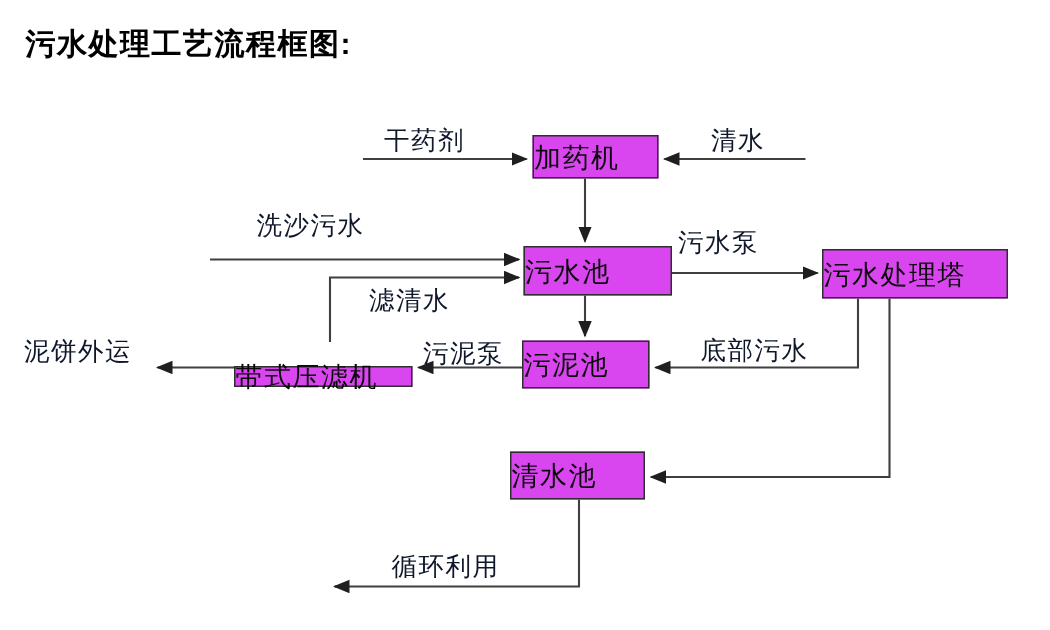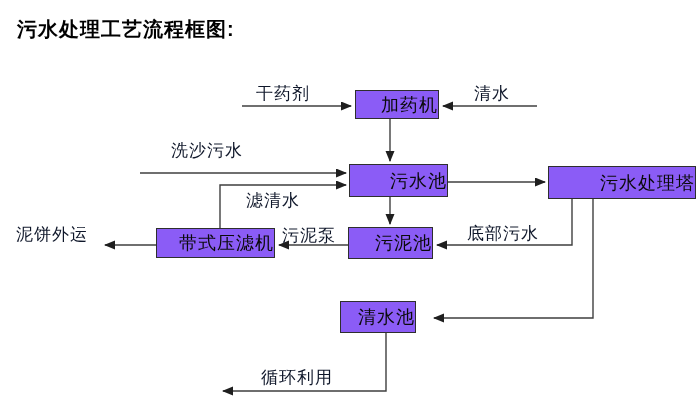--- a/index.html
+++ b/index.html
@@ -31,35 +31,35 @@
     position: absolute;
     left: 0;
     top: 0;
     width: 700px;
     height: 420px;
   }
   .node {
     position: absolute;
     box-sizing: border-box;
     border: 1.6px solid #2e2e2e;
-    background: #8b5cf6;
+    background: #d946ef;
     display: flex;
     align-items: center;
-    justify-content: flex-end;
+    justify-content: flex-start;
     font-size: 18px;
     letter-spacing: 1px;
     color: #0a0a0a;
     white-space: nowrap;
   }
   .node-dosing   { left: 355px; top:  90px; width:  84px; height: 29px; }
   .node-sewage   { left: 349px; top: 164px; width:  99px; height: 33px; }
-  .node-tower    { left: 548px; top: 166px; width: 148px; height: 33px; }
-  .node-press    { left: 156px; top: 228px; width: 119px; height: 30px; }
+  .node-tower    { left: 548px; top: 166px; width: 124px; height: 33px; }
+  .node-press    { left: 156px; top: 244px; width: 119px; height: 14px; }
   .node-sludge   { left: 348px; top: 227px; width:  85px; height: 32px; }
-  .node-clean    { left: 340px; top: 301px; width:  76px; height: 32px; }
+  .node-clean    { left: 340px; top: 301px; width:  90px; height: 32px; }
   .edge-label {
     position: absolute;
     font-size: 17px;
     letter-spacing: 1px;
     color: #0f172a;
     white-space: nowrap;
   }
   .lbl-dry-agent    { left: 256px; top:  82px; }
   .lbl-clean-water  { left: 474px; top:  82px; }
   .lbl-sand-sewage  { left: 171px; top: 139px; }
@@ -132,20 +132,21 @@
   <div class="node node-clean">
     <span>清水池</span>
   </div>
 
   <div class="edge-label lbl-dry-agent">干药剂</div>
 
   <div class="edge-label lbl-clean-water">清水</div>
 
   <div class="edge-label lbl-sand-sewage">洗沙污水</div>
 
+  <div class="edge-label lbl-sewage-pump">污水泵</div>
 
   <div class="edge-label lbl-filtered">滤清水</div>
 
   <div class="edge-label lbl-sludge-pump">污泥泵</div>
 
   <div class="edge-label lbl-bottom">底部污水</div>
 
   <div class="edge-label lbl-mud-cake">泥饼外运</div>
 
   <div class="edge-label lbl-recycle">循环利用</div>

